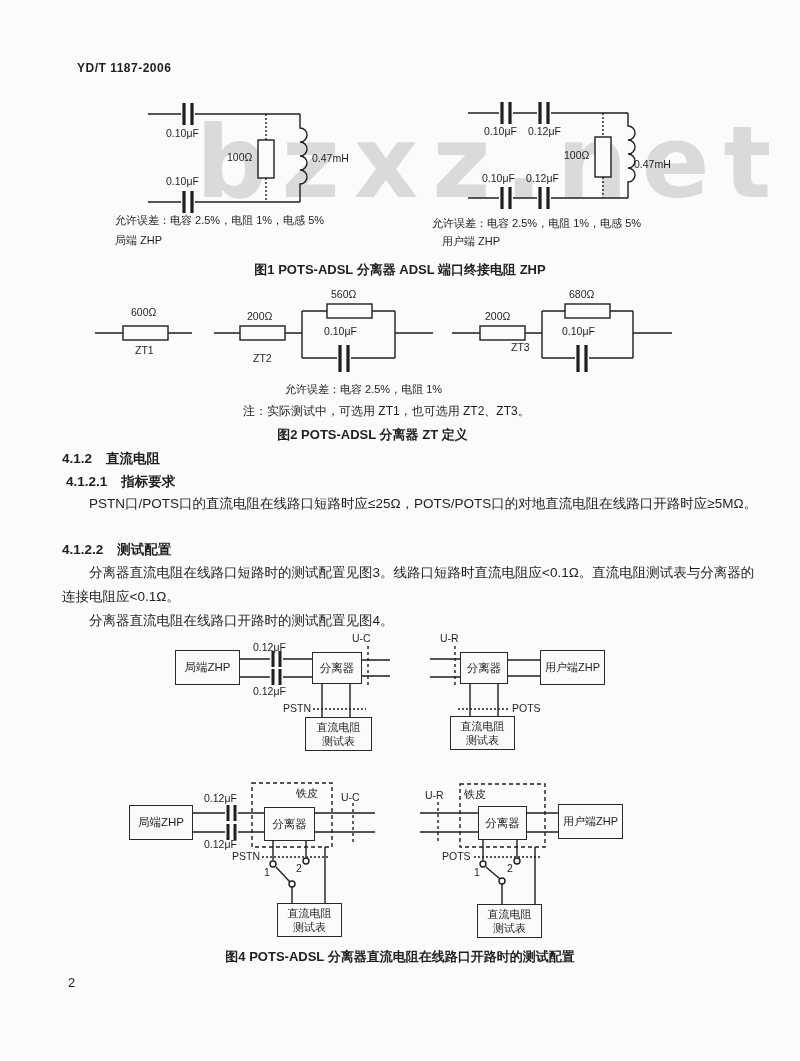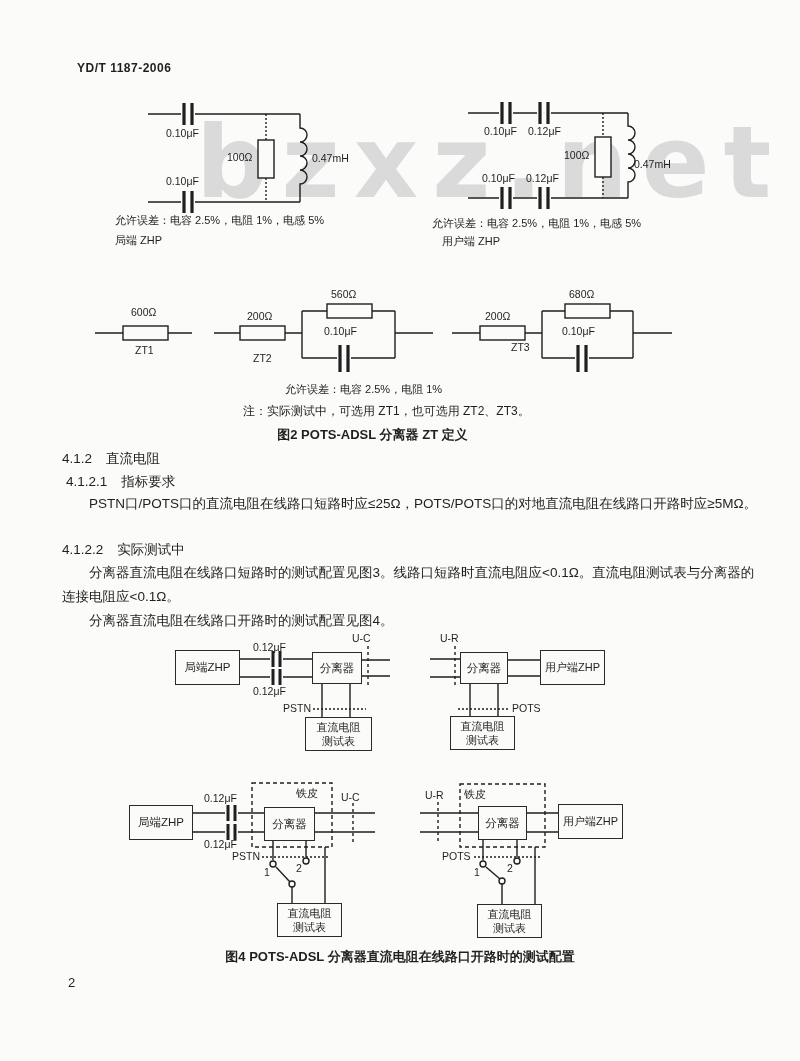--- a/index.html
+++ b/index.html
@@ -13,21 +13,21 @@
   .art { position:absolute; left:0; top:0; z-index:1; }
   .header { position:absolute; left:77px; top:61px; z-index:2;
             font-size:12px; font-weight:bold; letter-spacing:.5px; }
   .lbl { position:absolute; z-index:2; font-size:10.5px; white-space:nowrap; }
   .tol { position:absolute; z-index:2; font-size:11px; text-align:left; white-space:nowrap; }
   .box { position:absolute; z-index:2; border:1.5px solid #2a2a2a;
          display:flex; flex-direction:column; align-items:center; justify-content:center;
          font-size:11.5px; line-height:1.3; background:rgba(251,251,250,.0); }
   .cap { position:absolute; z-index:2; font-weight:bold; font-size:13px;
          text-align:center; white-space:nowrap; }
-  .h { position:absolute; z-index:2; font-weight:normal; font-size:13.5px; white-space:nowrap; }
+  .h { position:absolute; z-index:2; font-weight:bold; font-size:13.5px; white-space:nowrap; }
   .h .t { margin-left:14px; }
   .p { position:absolute; z-index:2; font-size:13.5px; line-height:24px; text-indent:2em; }
   .note { position:absolute; z-index:2; font-size:12px; white-space:nowrap; }
   .pagenum { position:absolute; left:68px; top:975px; z-index:2; font-size:13px; }
 </style>
 </head>
 <body>
 
 <div class="page">
 
@@ -125,20 +125,21 @@
 
   <div class="lbl" style="left:484px;top:125px">0.10μF</div>
   <div class="lbl" style="left:528px;top:125px">0.12μF</div>
   <div class="lbl" style="left:482px;top:172px">0.10μF</div>
   <div class="lbl" style="left:526px;top:172px">0.12μF</div>
   <div class="lbl" style="left:564px;top:149px">100Ω</div>
   <div class="lbl" style="left:634px;top:158px">0.47mH</div>
   <div class="tol" style="left:432px;top:216px;width:230px">允许误差：电容 2.5%，电阻 1%，电感 5%</div>
   <div class="tol" style="left:442px;top:234px;width:230px">用户端 ZHP</div>
 
+  <div class="cap" style="left:140px;top:261px;width:520px">图1  POTS-ADSL 分离器 ADSL 端口终接电阻 ZHP</div>
 
   <div class="lbl" style="left:131px;top:306px">600Ω</div>
   <div class="lbl" style="left:135px;top:344px">ZT1</div>
   <div class="lbl" style="left:247px;top:310px">200Ω</div>
   <div class="lbl" style="left:331px;top:288px">560Ω</div>
   <div class="lbl" style="left:324px;top:325px">0.10μF</div>
   <div class="lbl" style="left:253px;top:352px">ZT2</div>
   <div class="lbl" style="left:485px;top:310px">200Ω</div>
   <div class="lbl" style="left:569px;top:288px">680Ω</div>
   <div class="lbl" style="left:562px;top:325px">0.10μF</div>
@@ -148,21 +149,21 @@
   <div class="cap" style="left:140px;top:426px;width:465px">图2  POTS-ADSL 分离器 ZT 定义</div>
 
   <div class="h" style="left:62px;top:450px">
     <span>4.1.2</span><span class="t">直流电阻</span>
   </div>
   <div class="h" style="left:66px;top:473px">
     <span>4.1.2.1</span><span class="t">指标要求</span>
   </div>
   <div class="p" style="left:62px;top:492px;width:697px">PSTN口/POTS口的直流电阻在线路口短路时应≤25Ω，POTS/POTS口的对地直流电阻在线路口开路时应≥5MΩ。</div>
   <div class="h" style="left:62px;top:541px">
-    <span>4.1.2.2</span><span class="t">实际测试中</span>
+    <span>4.1.2.2</span><span class="t">测试配置</span>
   </div>
   <div class="p" style="left:62px;top:561px;width:700px">分离器直流电阻在线路口短路时的测试配置见图3。线路口短路时直流电阻应&lt;0.1Ω。直流电阻测试表与分离器的连接电阻应&lt;0.1Ω。</div>
   <div class="p" style="left:62px;top:609px;width:700px">分离器直流电阻在线路口开路时的测试配置见图4。</div>
 
   <div class="box" style="left:175px;top:650px;width:65px;height:35px">局端ZHP</div>
   <div class="box" style="left:312px;top:652px;width:50px;height:32px">分离器</div>
   <div class="box" style="left:305px;top:717px;width:67px;height:34px;font-size:11px">
     <div>直流电阻</div>
     <div>测试表</div>
   </div>

